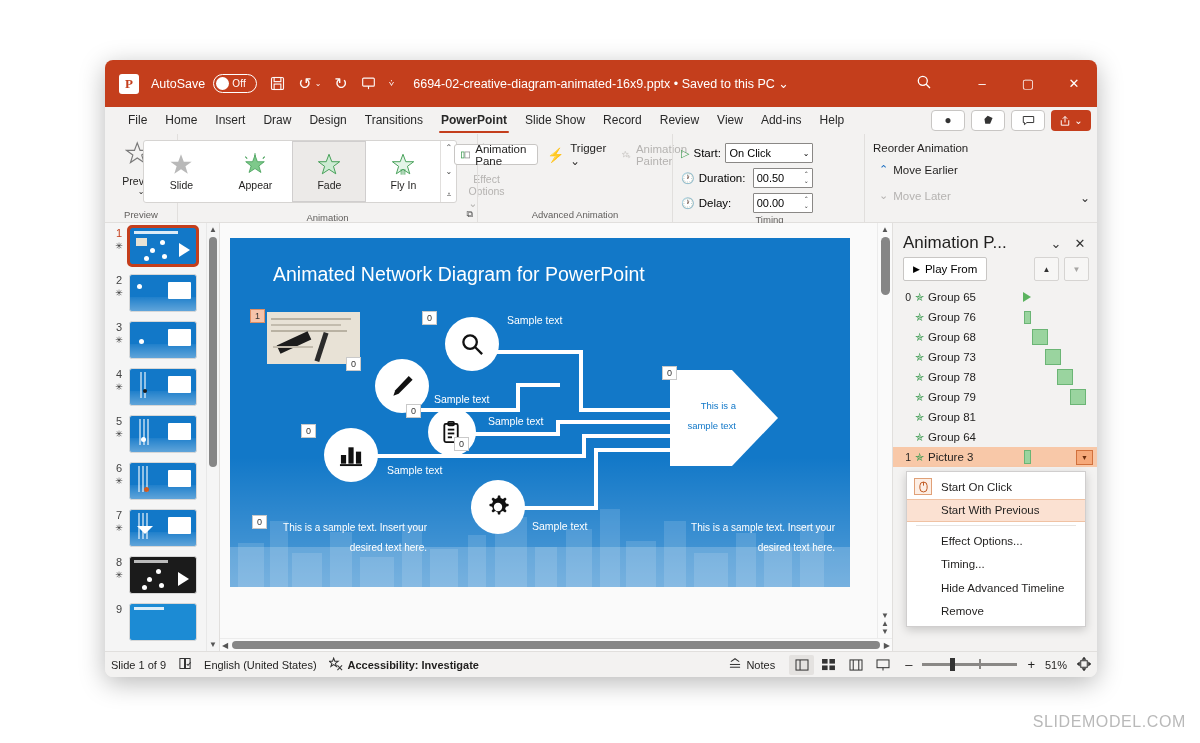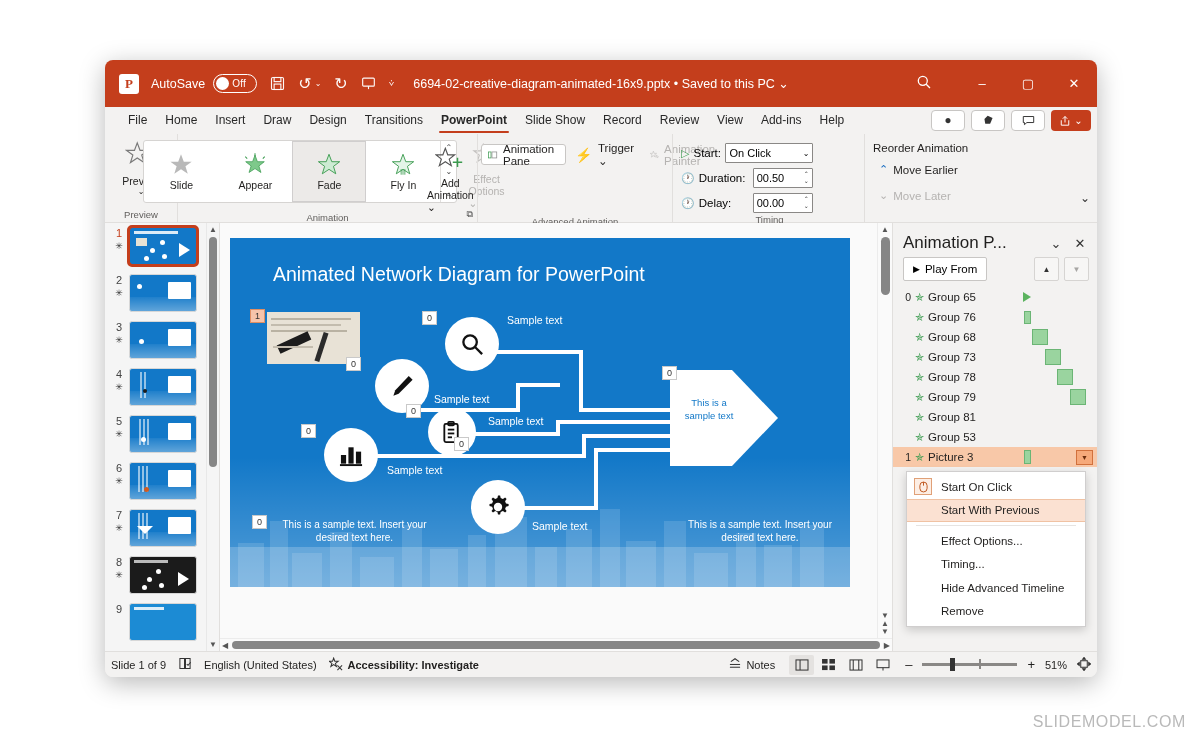--- a/index.html
+++ b/index.html
@@ -214,22 +214,22 @@
   }
   .bld { position: absolute; bottom: 0; background: rgba(255,255,255,.13); }
   .node {
     position: absolute; background: #fff; border-radius: 50%;
     display: flex; align-items: center; justify-content: center;
     color: #111;
   }
   .wire { position: absolute; background: #fff; }
   .sample-label { position: absolute; color: #fff; font-size: 10.5px; }
   .body-text {
-    position: absolute; color: #fff; font-size: 10px; text-align: center;
-    line-height: 13px;
+    position: absolute; color: #fff; font-size: 10px; text-align: right;
+    line-height: 20px;
   }
   .tagnum {
     position: absolute; background: #fff; color: #333; font-size: 9px;
     padding: 1px 4px; min-width: 15px; text-align: center;
     border: 1px solid #c9c9c9;
   }
   .tagnum.sel { background: #f6c4aa; border-color: #e08f63; }
   .photo {
     position: absolute; background: #cfc6b6; overflow: hidden;
   }
@@ -485,33 +485,20 @@
           <span>Effect</span>
           <span>Options ⌄</span>
         </div>
       </div>
       <div class="rgroup-title">Animation</div>
       <div class="dlauncher">⧉</div>
     </div>
 
     <div class="rgroup" style="width:195px;">
       <div class="rgroup-body" style="padding-top:6px;">
-        <div class="bigbtn">
-          <span class="glyph">
-            <svg width="30" height="27" viewBox="0 0 32 28" fill="none" stroke="#555" stroke-width="1.2">
-              <path d="M11 2 L13.6 9 L21 9 L15.2 13.6 L17.4 20.6 L11 16.4 L4.6 20.6 L6.8 13.6 L1 9 L8.4 9 Z"></path>
-              <g stroke="#3a9a4e" stroke-width="1.6">
-                  <line x1="24" y1="12" x2="24" y2="22"></line>
-                  <line x1="19" y1="17" x2="29" y2="17"></line>
-                </g>
-            </svg>
-          </span>
-          <span>Add</span>
-          <span>Animation ⌄</span>
-        </div>
         <div style="display:flex;flex-direction:row;gap:4px;margin-left:2px;margin-top:1px;">
           <div class="smallbtn boxed">
             <svg width="14" height="12" viewBox="0 0 16 13" fill="none" stroke="#3a9a4e" stroke-width="1.2">
               <rect x="1" y="1.4" width="4" height="10"></rect>
                 <rect x="6.6" y="1.4" width="8" height="10" stroke="#888"></rect>
             </svg>
             <span>Animation Pane</span>
           </div>
           <div class="smallbtn">
             <span style="color:#e8820c;font-size:14px;">⚡</span>
@@ -889,21 +876,21 @@
           <span class="ap-bar" style="left:177px;top:2px;width:16px;height:16px;"></span>
         </div>
         <div class="ap-item">
           <span class="ap-idx"></span>
           <span class="ap-star">✯</span>
           <span>Group 81</span>
         </div>
         <div class="ap-item">
           <span class="ap-idx"></span>
           <span class="ap-star">✯</span>
-          <span>Group 53</span>
+          <span>Group 64</span>
         </div>
         <div class="ap-item sel">
           <span class="ap-idx">1</span>
           <span class="ap-star">✯</span>
           <span>Picture 3</span>
           <span class="ap-bar" style="left:131px;top:3px;width:7px;height:14px;"></span>
           <span class="ap-drop">▼</span>
         </div>
       </div>
 

